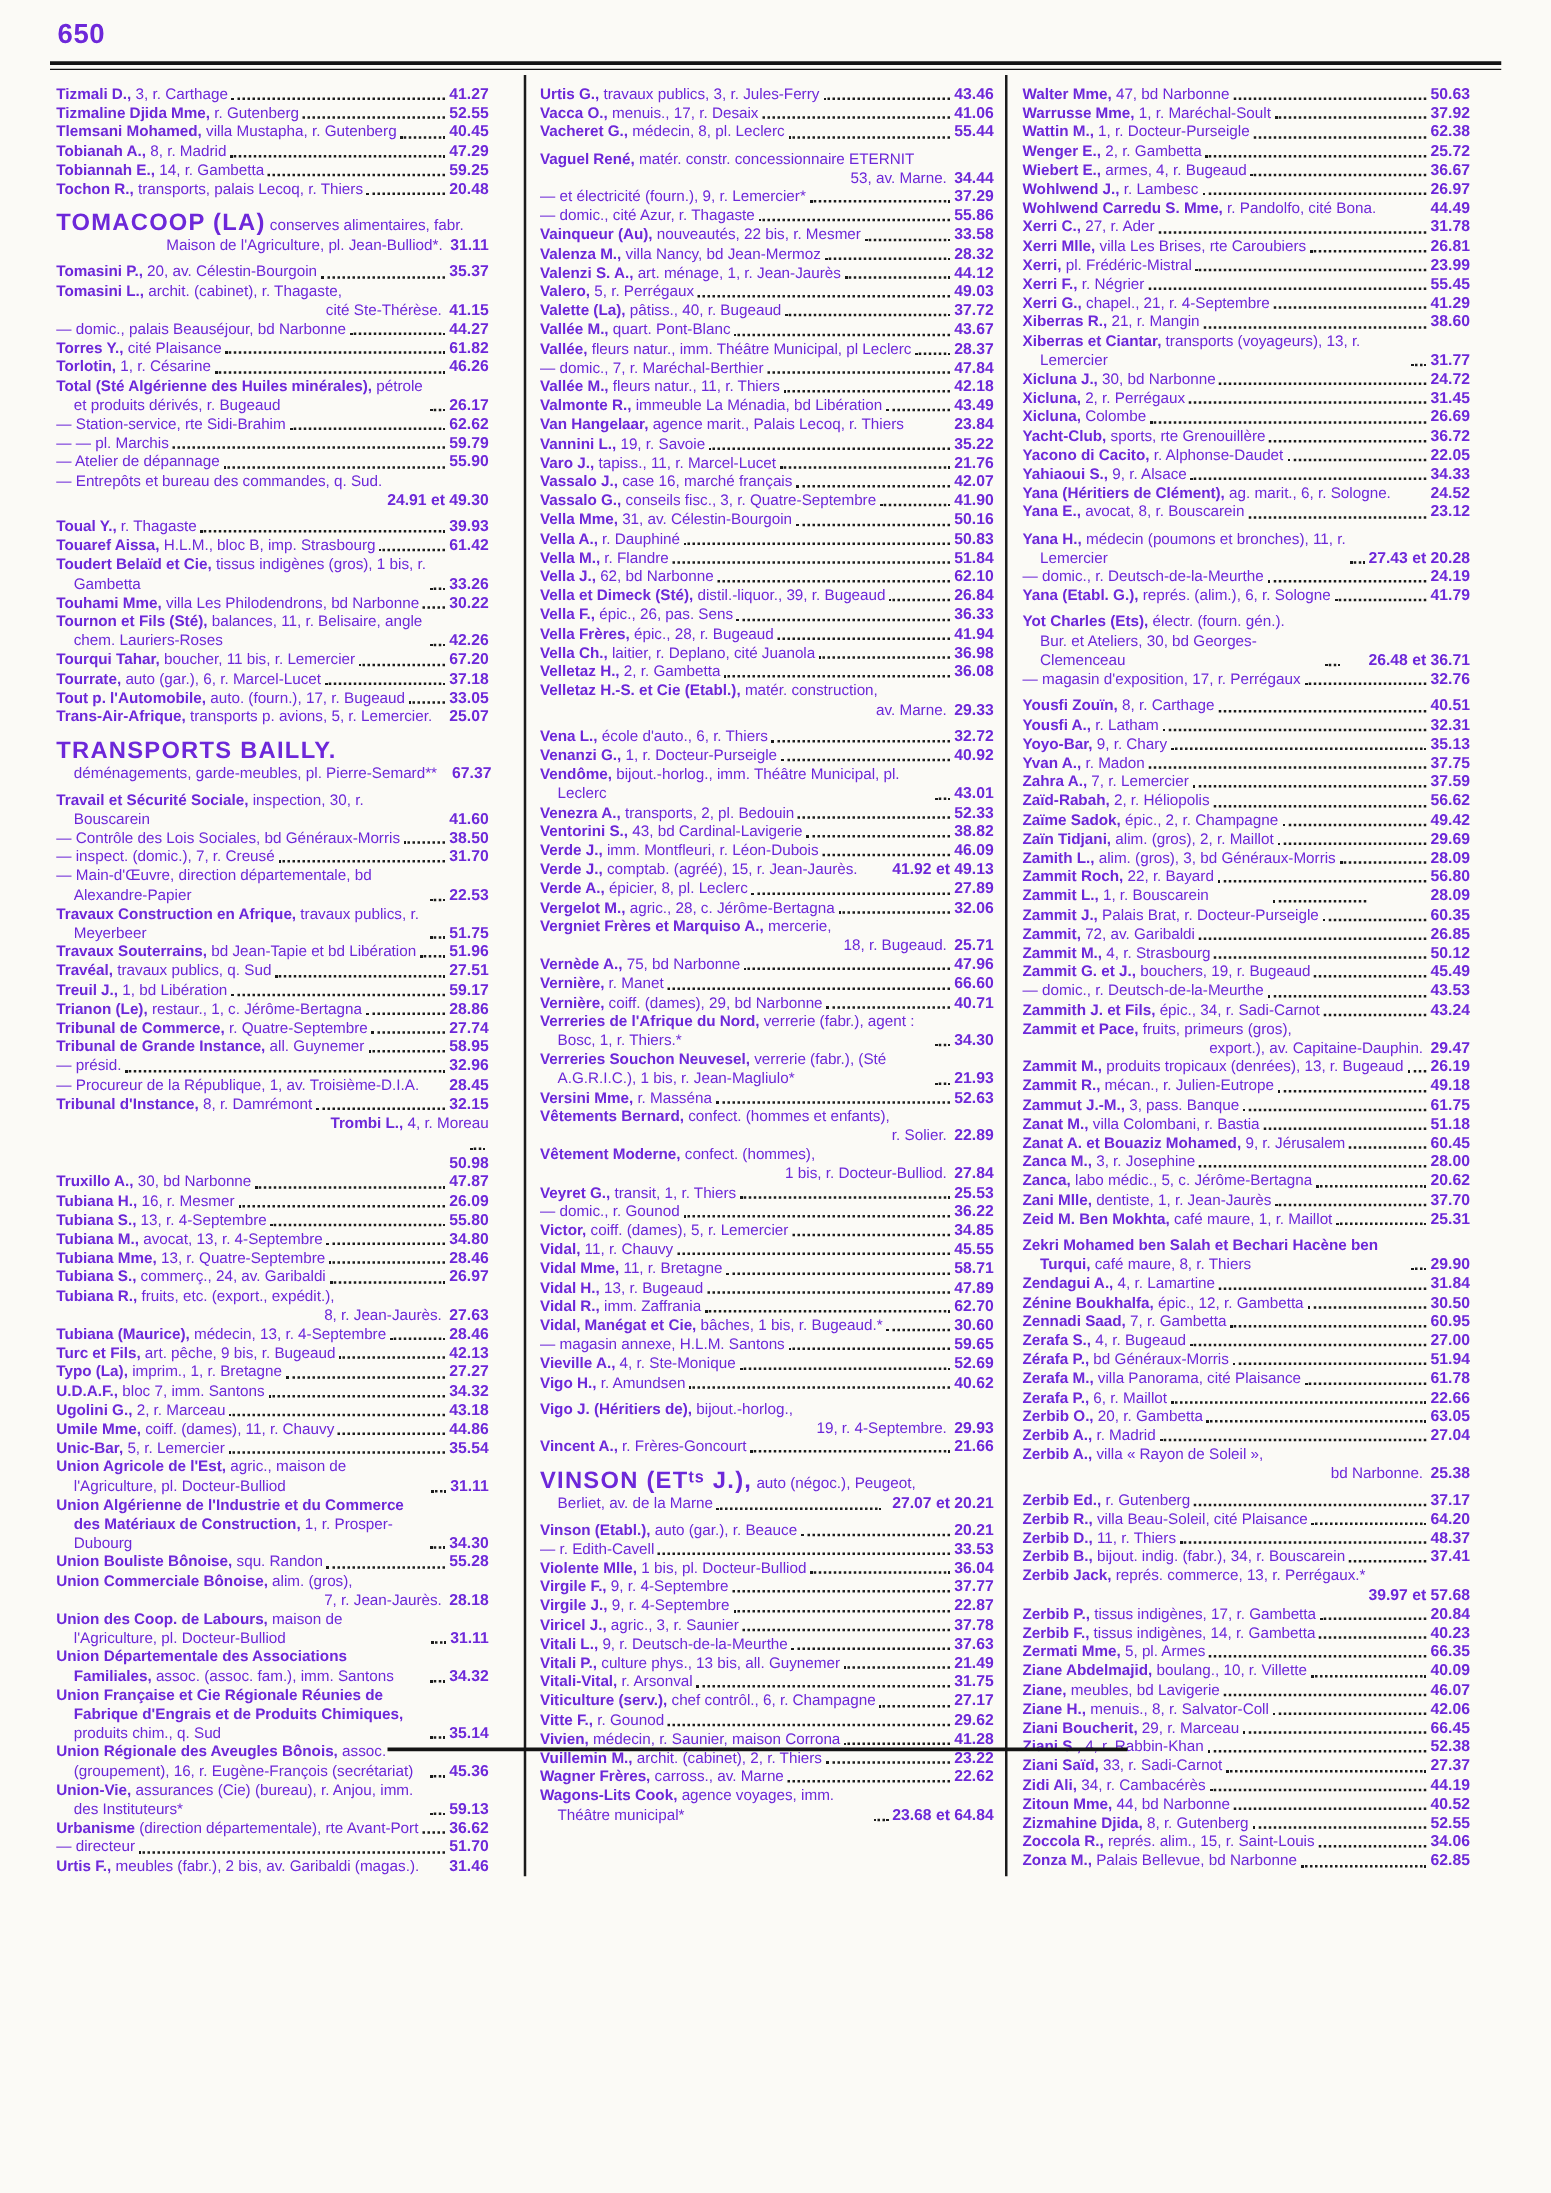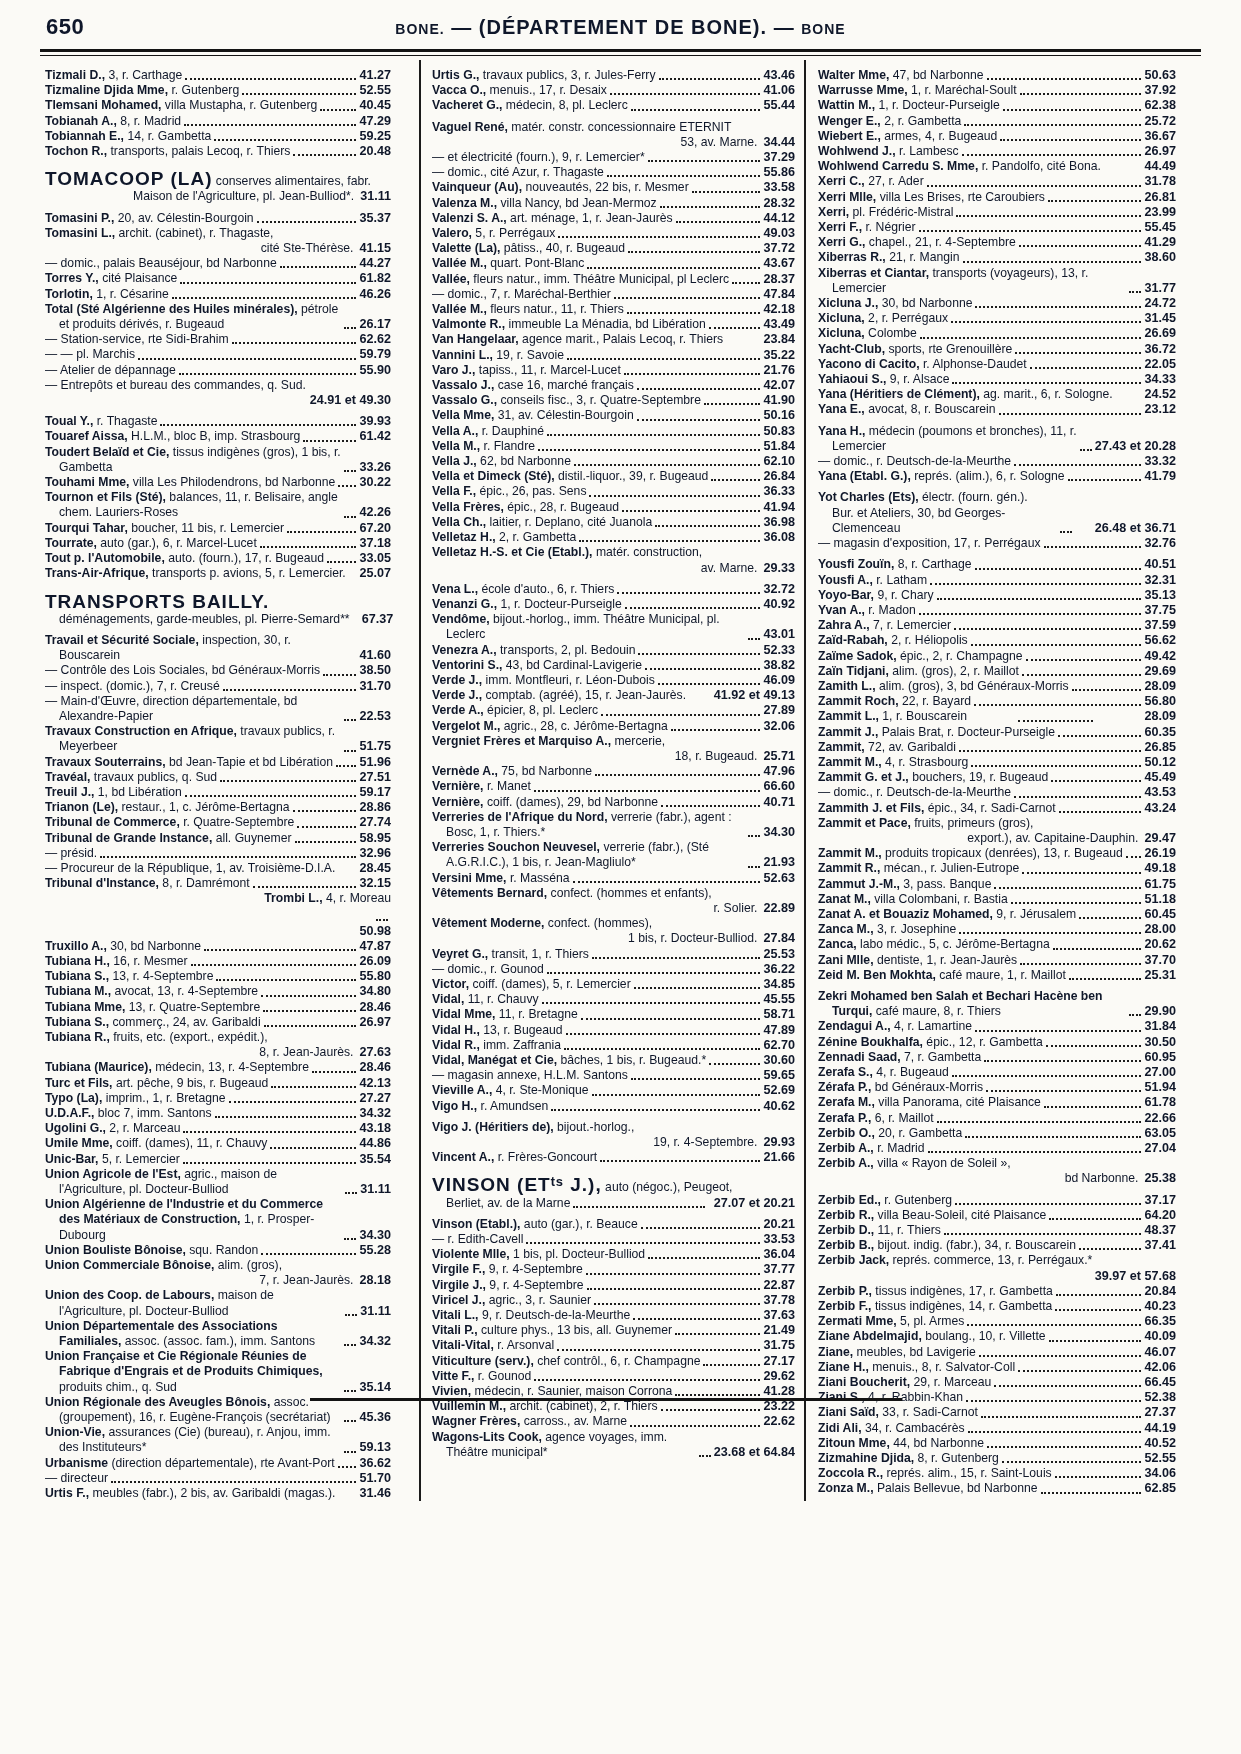--- a/index.html
+++ b/index.html
@@ -1,18 +1,18 @@
 <!DOCTYPE html>
 <html><head>
 <meta charset="utf-8">
 <style>
   html,body{margin:0;padding:0;background:#e8e6e0;}
   .page{
     position:relative; width:1241px; height:1754px;
-    background:#fbfaf6; color:#0f172a; margin:0 auto;
+    background:#fbfaf6; color:#6d28d9; margin:0 auto;
     font-family:"Liberation Sans","DejaVu Sans",sans-serif;
     overflow:hidden;
   }
   .pagenum{
     position:absolute; left:46px; top:14px;
     font-size:22px; font-weight:700; letter-spacing:0.5px;
   }
   .htitle{
     position:absolute; left:0; right:0; top:16px;
     text-align:center; font-weight:700; white-space:nowrap;
@@ -53,21 +53,20 @@
   .endrule{
     position:absolute; left:310px; top:1398px; width:592px; height:3px;
     background:#141414;
   }
 </style>
 </head>
 <body>
 
 <div class="page">
   <div class="pagenum">650</div>
-  <div class="htitle"><span class="tsm">BONE.</span><span class="tbg"> — (DÉPARTEMENT DE BONE). — </span><span class="tsm">BONE</span></div>
   <div class="hrule"></div>
   <div class="cols">
     <div class="col col1" id="col0">
         <div class="entry">
           <span class="row" style="display: flex;">
             <span class="txt"><span class="nm">Tizmali D.,</span> 3, r. Carthage</span>
             <span class="dots"></span>
             <span class="num">41.27</span>
           </span>
         </div>
@@ -1261,21 +1260,21 @@
           <span class="row" style="display: flex;">
             <span class="txt"><span class="nm">Yana H.,</span> médecin (poumons et bronches), 11, r. Lemercier</span>
             <span class="dots"></span>
             <span class="num">27.43 et 20.28</span>
           </span>
         </div>
         <div class="entry">
           <span class="row" style="display: flex;">
             <span class="txt">— domic., r. Deutsch-de-la-Meurthe</span>
             <span class="dots"></span>
-            <span class="num">33.32</span>
+            <span class="num">24.19</span>
           </span>
         </div>
         <div class="entry">
           <span class="row" style="display: flex;">
             <span class="txt"><span class="nm">Yana (Etabl. G.),</span> représ. (alim.), 6, r. Sologne</span>
             <span class="dots"></span>
             <span class="num">41.79</span>
           </span>
         </div>
         <div class="entry mt">

